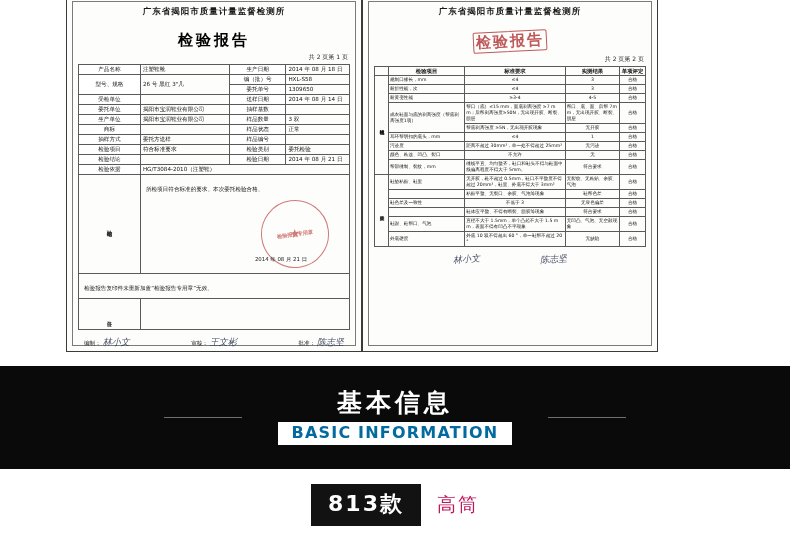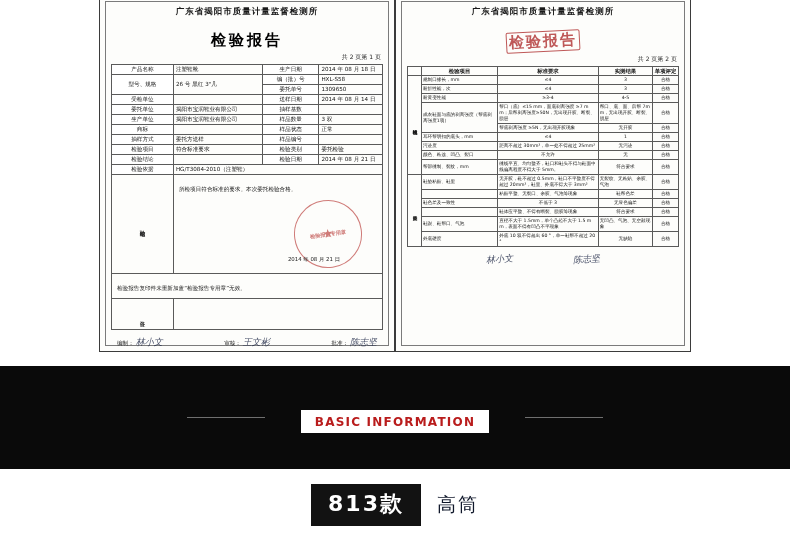--- a/index.html
+++ b/index.html
@@ -20,21 +20,21 @@
     height: 540px;
   }
 
   
   .certs {
     position: relative;
     width: 790px;
     height: 366px;
     background: #ffffff;
     display: flex;
-    justify-content: center;
+    justify-content: flex-start;
   }
   .cert {
     position: relative;
     background: #fdfdfb;
     border: 1px solid #3b3b3b;
     box-sizing: border-box;
     overflow: hidden;
   }
   .cert-left {
     width: 296px;
@@ -225,24 +225,24 @@
     display: block;
   }
   .band-en-wrap {
     display: inline-block;
     background: #ffffff;
     color: #111;
     padding: 3px 14px 4px 14px;
     margin-top: 7px;
   }
   .band-en {
-    font-size: 12px;
+    font-size: 16px;
     font-weight: bold;
     letter-spacing: 1.2px;
-    color: #b91c1c;
+    color: #0369a1;
   }
 
   
   .model-row {
     width: 790px;
     height: 71px;
     background: #fff;
     display: flex;
     align-items: center;
     justify-content: center;
@@ -251,21 +251,21 @@
   .model-tag {
     background: #121212;
     color: #fff;
     font-size: 22px;
     font-weight: bold;
     letter-spacing: 2px;
     padding: 5px 17px 7px 17px;
   }
   .model-type {
     font-size: 19px;
-    color: #0f172a;
+    color: #be185d;
     margin-left: 16px;
     letter-spacing: 2px;
   }
 </style>
 </head>
 <body>
 
 <div class="page">
 
   <div class="certs">
@@ -507,20 +507,21 @@
           <span class="sig">陈志坚</span>
         </div>
       </div>
     </div>
   </div>
 
   <div class="band">
     <div class="band-inner">
       <div class="rule left"></div>
       <div class="band-text">
+        <span class="band-cn">基本信息</span>
         <span class="band-en-wrap">
           <span class="band-en">BASIC INFORMATION</span>
         </span>
       </div>
       <div class="rule right"></div>
     </div>
   </div>
 
   <div class="model-row">
     <span class="model-tag">813款</span>

